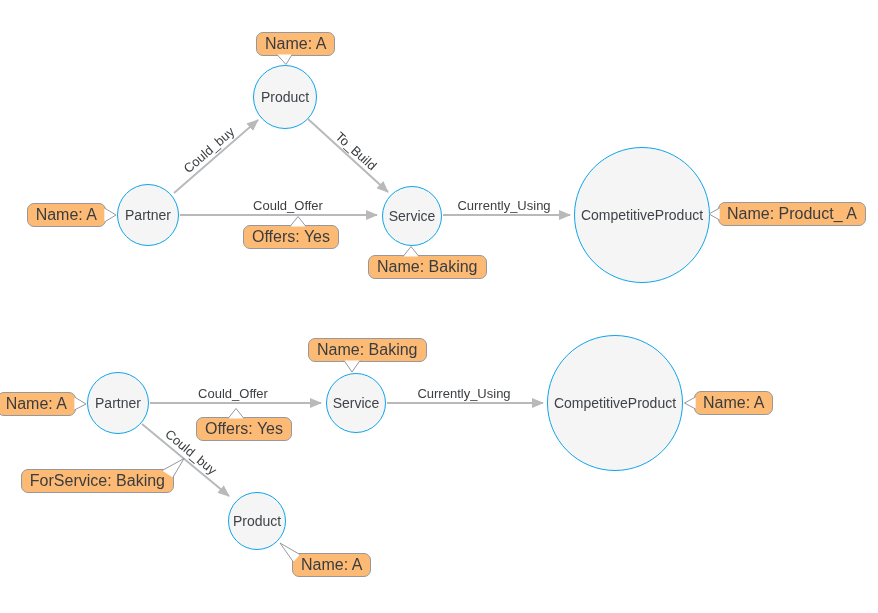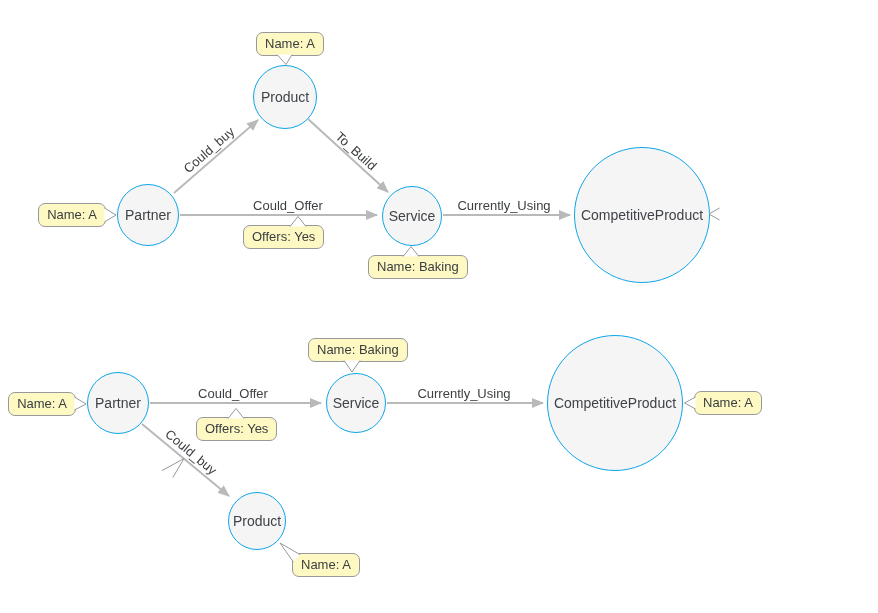--- a/index.html
+++ b/index.html
@@ -37,25 +37,25 @@
     position: absolute;
     z-index: 2;
     font-size: 13px;
     color: #3d4043;
     white-space: nowrap;
     transform: translate(-50%, -50%) rotate(var(--r, 0deg));
   }
   .callout {
     position: absolute;
     z-index: 3;
-    background: #fef9c3;
+    background: #fdba74;
     border: 1px solid #96989c;
     border-radius: 7px;
     padding: 3px 8px;
-    font-size: 13px;
+    font-size: 16px;
     line-height: 16px;
     color: #3a3d40;
     white-space: nowrap;
     box-sizing: border-box;
   }
   .edge-line { stroke: #b7b9bb; stroke-width: 2; fill: none; }
   .tail { fill: #ffffff; stroke: #96989c; stroke-width: 1; stroke-linejoin: round; }
 </style>
 </head>
 <body>
@@ -95,25 +95,27 @@
   <div class="edge-label" style="left:504px;top:205px">Currently_Using</div>
 
   <div class="edge-label" style="left:233px;top:393px">Could_Offer</div>
   <div class="edge-label" style="left:464px;top:393px">Currently_Using</div>
   <div class="edge-label" style="left:191px;top:452px;--r:40deg">Could_buy</div>
 
   <div class="callout" style="left:256px;top:32px">Name: A</div>
   <div class="callout" style="right:772px;top:203px">Name: A</div>
   <div class="callout" style="left:243px;top:225px">Offers: Yes</div>
   <div class="callout" style="left:368px;top:255px">Name: Baking</div>
+  <div class="callout" style="left:718px;top:202px">Name: Product_ A</div>
 
   <div class="callout" style="right:802px;top:392px">Name: A</div>
   <div class="callout" style="left:196px;top:417px">Offers: Yes</div>
   <div class="callout" style="left:308px;top:338px">Name: Baking</div>
   <div class="callout" style="left:694px;top:391px">Name: A</div>
+  <div class="callout" style="right:704px;top:469px">ForService: Baking</div>
   <div class="callout" style="left:292px;top:553px">Name: A</div>
 
   <svg class="layer tails-layer" width="878" height="613" xmlns="http://www.w3.org/2000/svg">
 
     <path class="tail" d="M 277 54.6 L 286 64.5 L 292 54.6"></path>
     <path class="tail" d="M 104.4 208 L 116 215 L 104.4 222"></path>
     <path class="tail" d="M 290 226.6 L 298 216.5 L 306 226.6"></path>
     <path class="tail" d="M 403 256.6 L 411 246.5 L 419 256.6"></path>
     <path class="tail" d="M 719.6 208 L 709 214 L 719.6 220"></path>
 

